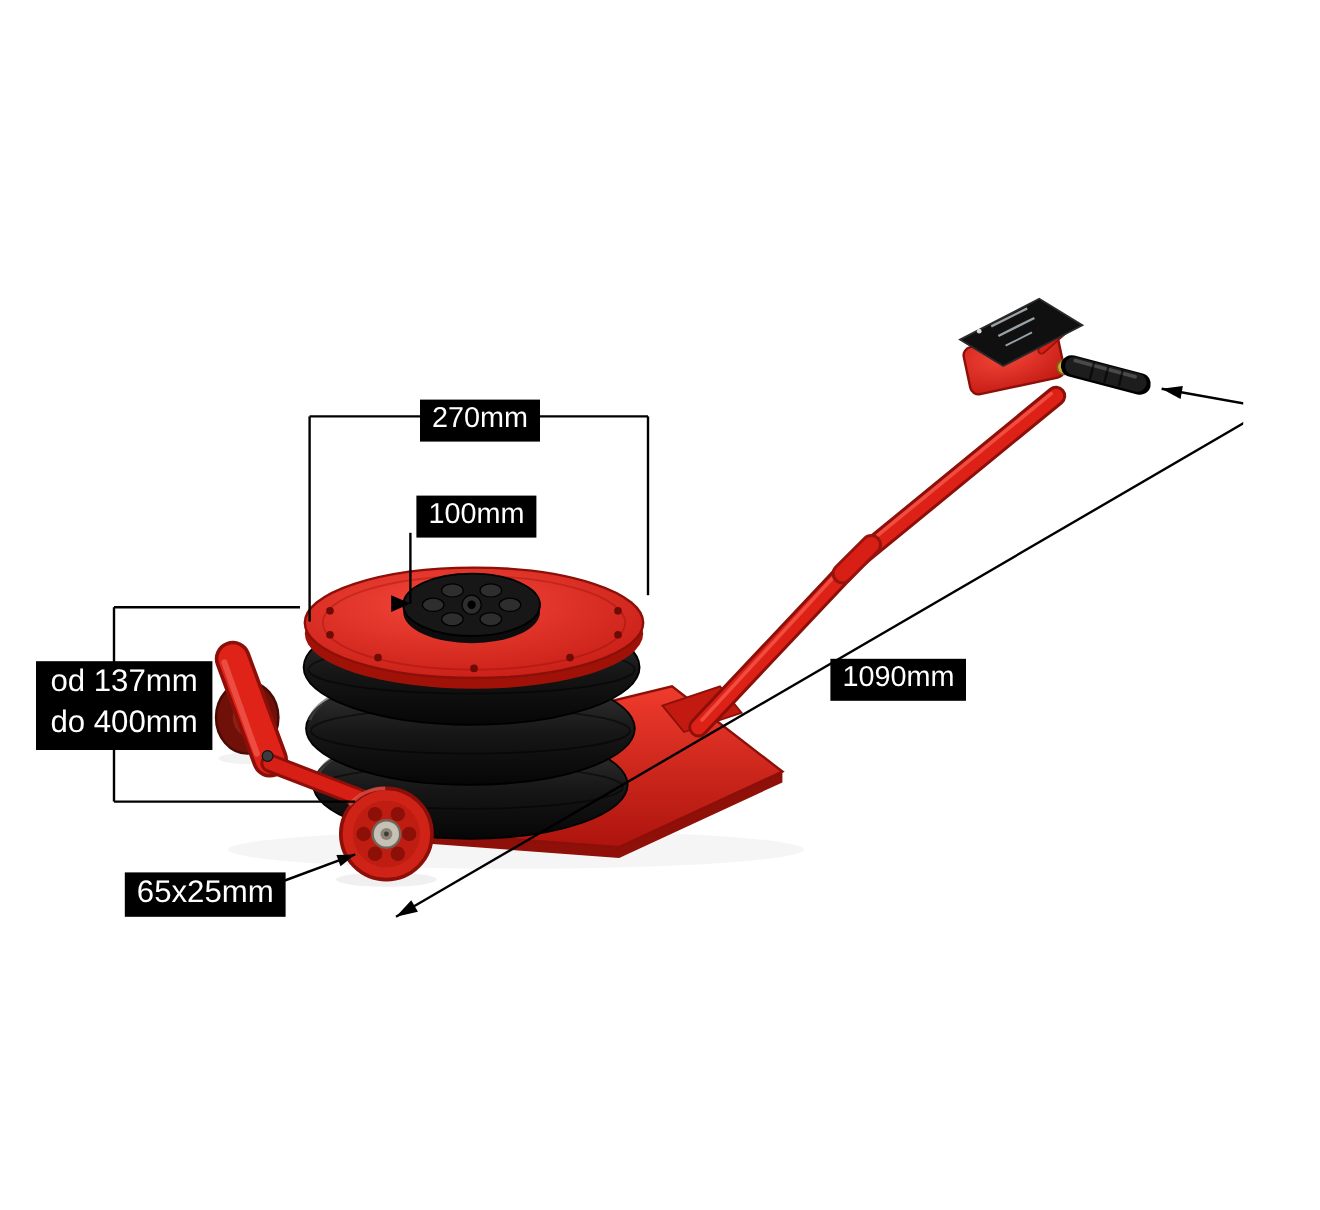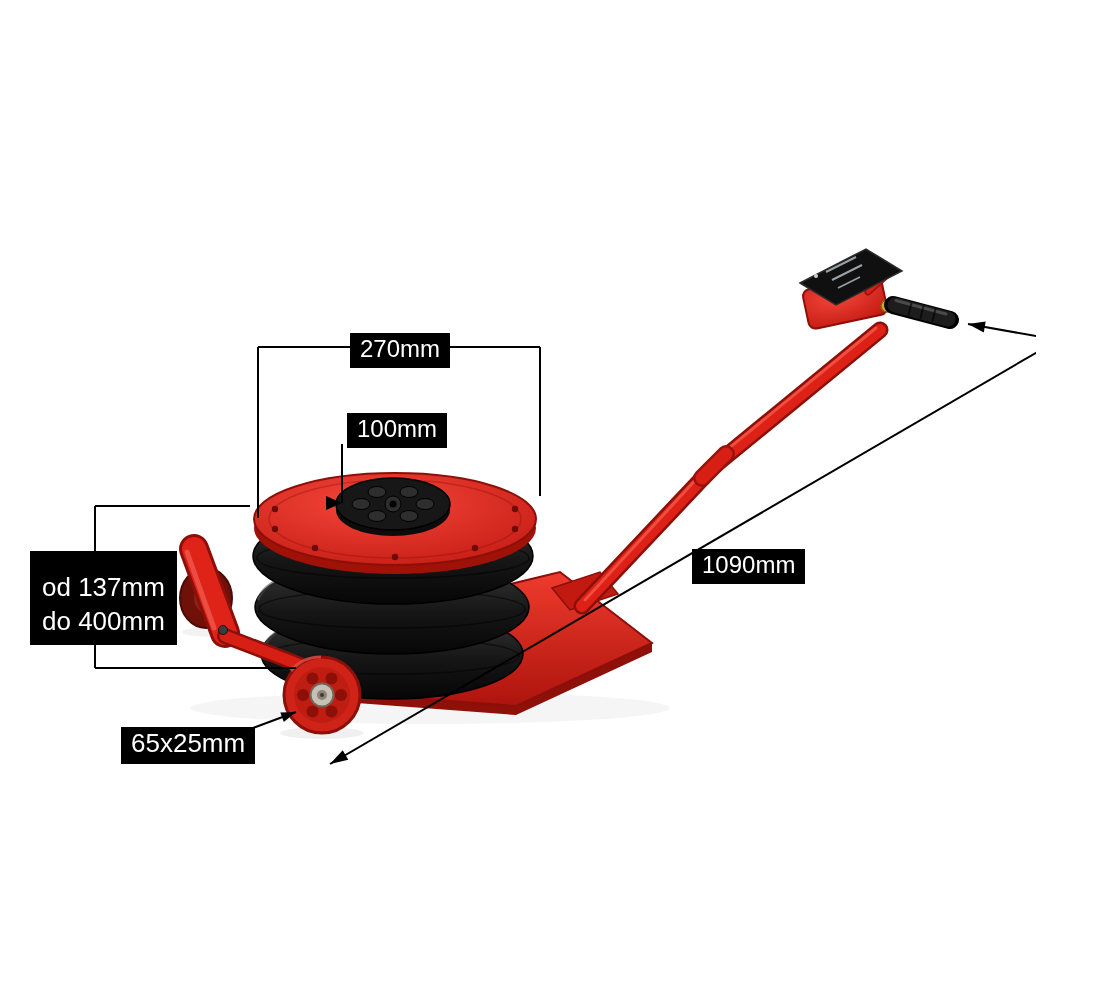--- a/index.html
+++ b/index.html
@@ -23,25 +23,25 @@
     line-height: 1.15;
     padding: 2px 10px 5px;
     text-align: center;
     white-space: nowrap;
   }
   .lbl-270  { left: 350px; top: 333px; }
   .lbl-100  { left: 347px; top: 413px; }
   .lbl-range {
     left: 30px; top: 551px;
     font-size: 26px; line-height: 1.3;
-    padding: 20px 12px 6px;
+    padding: 0 12px 6px;
     text-align: center;
   }
   .lbl-1090 { left: 692px; top: 527px; margin-top: 22px; }
-  .lbl-65   { left: 104px; top: 727px; font-size: 26px; margin-left: 17px; }
+  .lbl-65   { left: 104px; top: 727px; font-size: 26px; }
 </style>
 </head>
 <body>
 
 <div class="canvas">
 
   <svg class="scene" width="1100" height="1008" viewBox="0 0 1100 1008">
     <defs>
       <linearGradient id="gradRed" x1="0" y1="0" x2="0" y2="1">
         <stop offset="0" stop-color="#ef3b2d"></stop>

